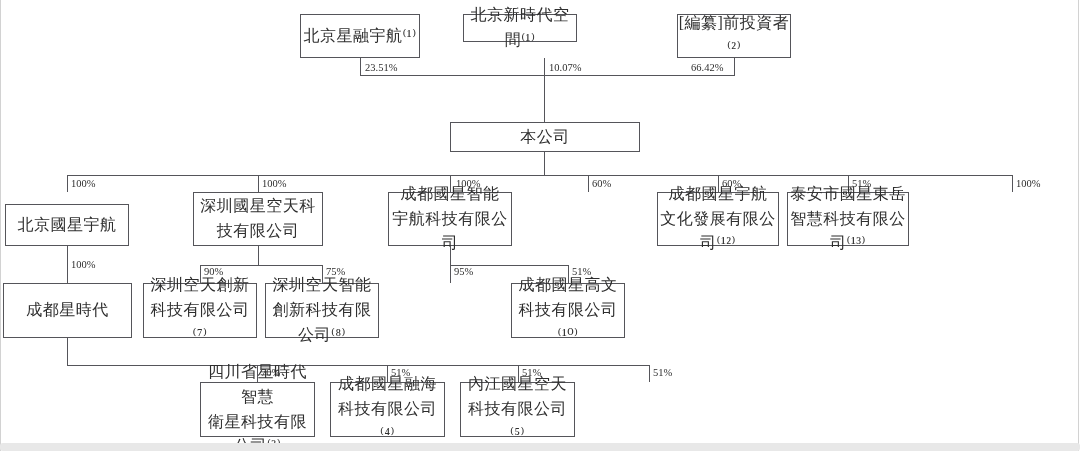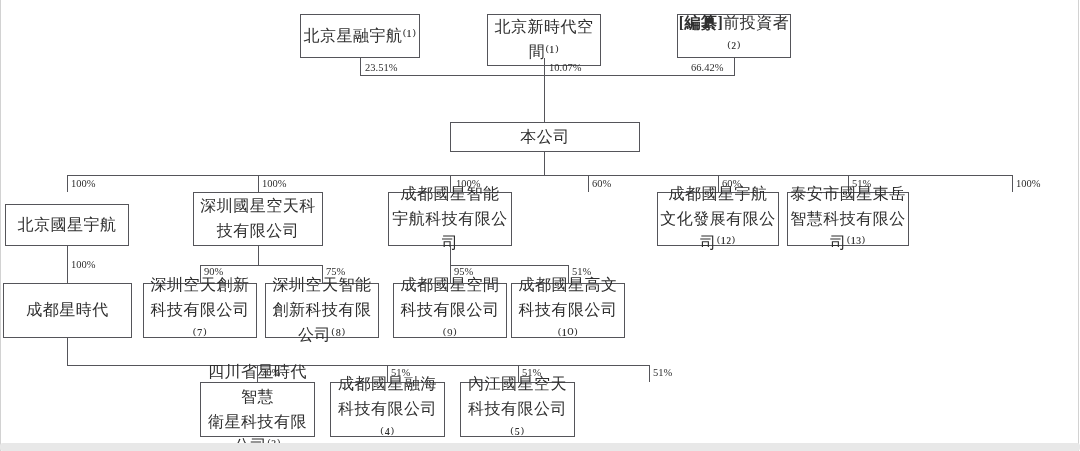--- a/index.html
+++ b/index.html
@@ -7,36 +7,36 @@
     position:relative;width:1080px;height:451px;background:#ffffff;overflow:hidden;
     font-family:"Liberation Serif","DejaVu Serif",serif;color:#2e2e2e;
   }
   .box{
     position:absolute;box-sizing:border-box;border:1px solid #55555a;background:#fff;
     display:flex;align-items:center;justify-content:center;text-align:center;
   }
   .box-label{
     white-space:pre-line;font-size:16px;line-height:1.55;color:#2e2e2e;letter-spacing:0.5px;
   }
-  .redact{font-weight:bold;}
+  .redact{font-weight:normal;}
   .vline{position:absolute;width:1px;background:#55555a;}
   .hline{position:absolute;height:1px;background:#55555a;}
   .pct{position:absolute;font-size:10.5px;color:#2e2e2e;white-space:nowrap;}
   .edge{position:absolute;background:#d2d2d2;}
   .bottom-strip{position:absolute;left:0;top:443px;width:1080px;height:8px;background:#e8e8e8;border-radius:3px;}
 </style>
 </head>
 <body>
 
 <div id="stage">
 
   <div class="box" style="left:300px;top:14px;width:120px;height:44px">
     <span class="box-label">北京星融宇航⁽¹⁾</span>
   </div>
-  <div class="box" style="left:487px;top:14px;width:114px;height:52px">
+  <div class="box" style="left:463px;top:14px;width:114px;height:28px">
     <span class="box-label">北京新時代空間⁽¹⁾</span>
   </div>
   <div class="box" style="left:677px;top:14px;width:114px;height:44px">
     <span class="box-label"><b class="redact">[編纂]</b><span>前投資者⁽²⁾</span></span>
   </div>
 
   <div class="vline" style="left:360px;top:58px;height:17px"></div>
   <div class="vline" style="left:734px;top:58px;height:17px"></div>
   <div class="vline" style="left:544px;top:58px;height:64px"></div>
   <div class="hline" style="left:360px;top:75px;width:375px"></div>
@@ -106,24 +106,20 @@
     <span class="box-label">成都星時代</span>
   </div>
   <div class="box" style="left:143px;top:283px;width:114px;height:55px">
     <span class="box-label">深圳空天創新
 科技有限公司⁽⁷⁾</span>
   </div>
   <div class="box" style="left:265px;top:283px;width:114px;height:55px">
     <span class="box-label">深圳空天智能
 創新科技有限公司⁽⁸⁾</span>
   </div>
-  <div class="box" style="left:393px;top:283px;width:114px;height:55px">
-    <span class="box-label">成都國星空間
-科技有限公司⁽⁹⁾</span>
-  </div>
   <div class="box" style="left:511px;top:283px;width:114px;height:55px">
     <span class="box-label">成都國星高文
 科技有限公司⁽¹⁰⁾</span>
   </div>
 
   <div class="vline" style="left:67px;top:338px;height:27px"></div>
   <div class="hline" style="left:67px;top:365px;width:583px"></div>
   <div class="vline" style="left:257px;top:365px;height:17px"></div>
   <div class="vline" style="left:387px;top:365px;height:17px"></div>
   <div class="vline" style="left:518px;top:365px;height:17px"></div>

